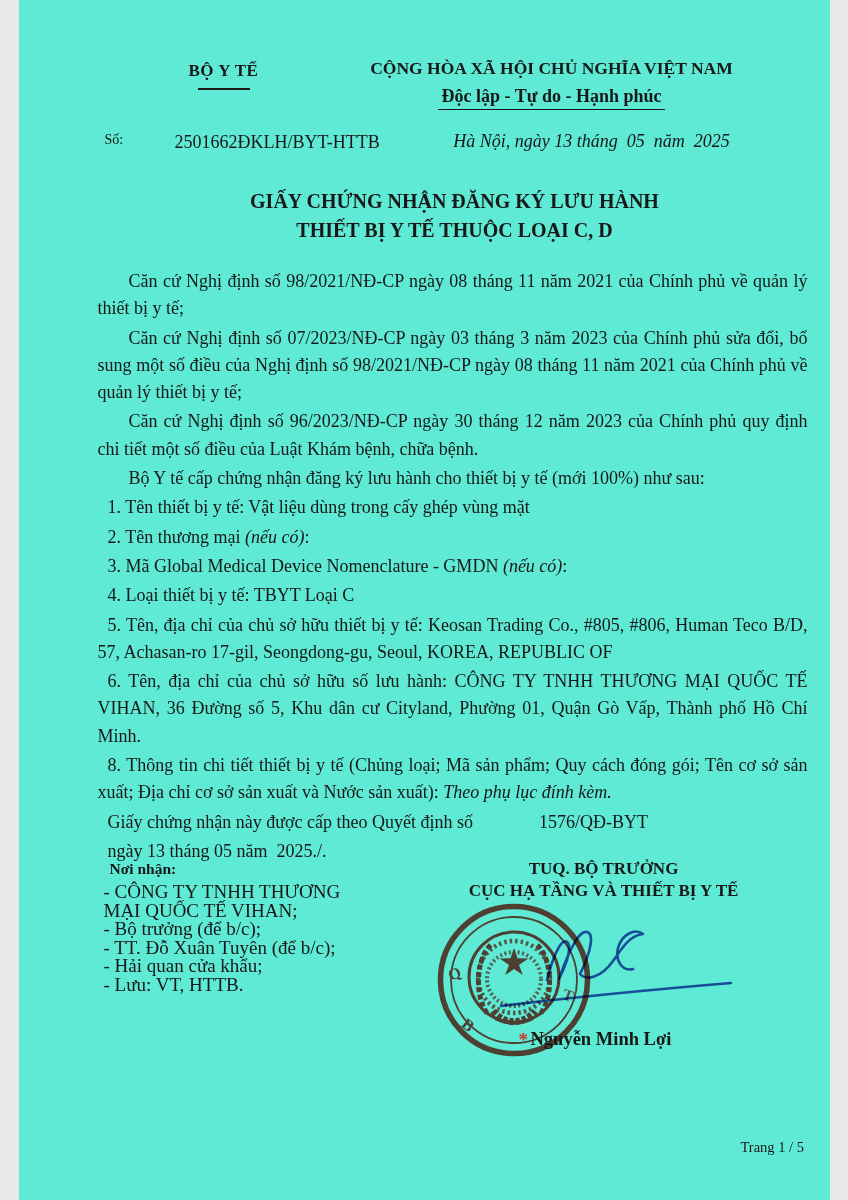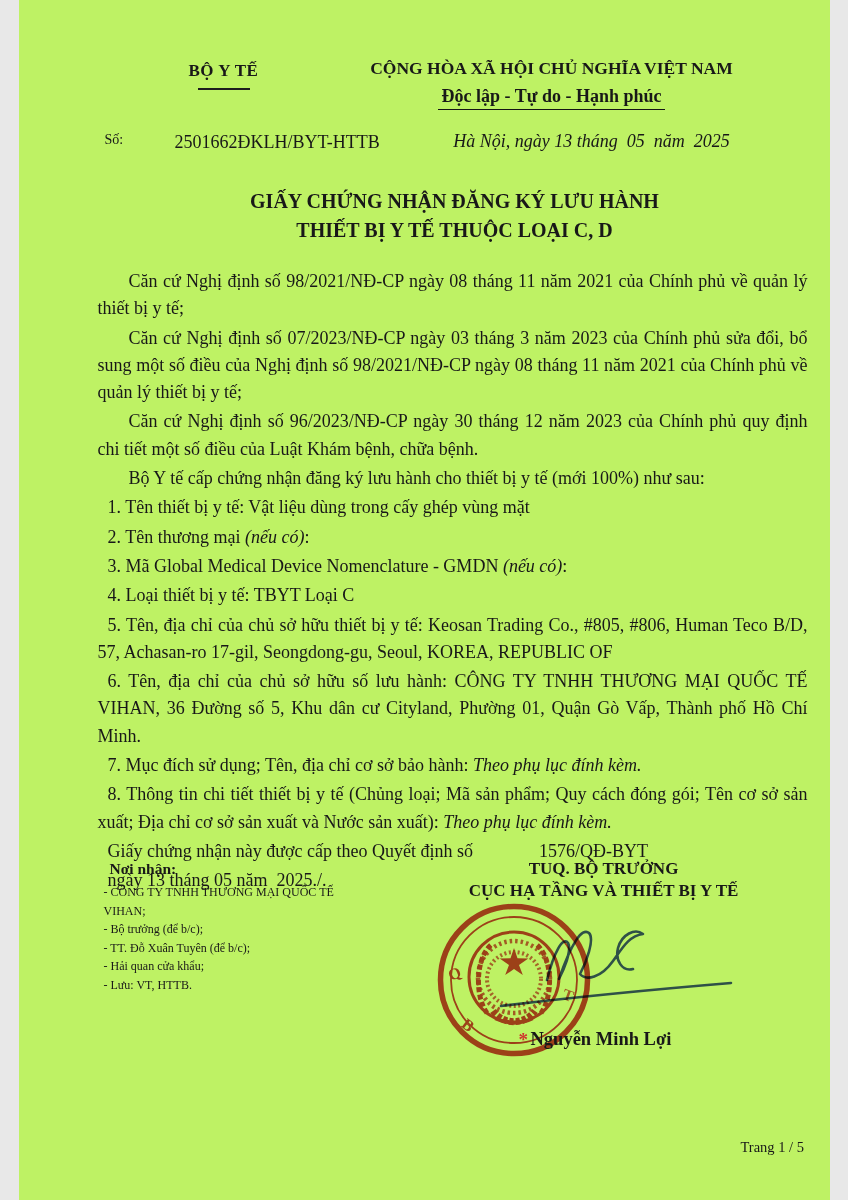--- a/index.html
+++ b/index.html
@@ -1,17 +1,17 @@
 <!DOCTYPE html>
 <html><head>
 <meta charset="utf-8">
 <style>
   html,body{margin:0;padding:0;background:#e8e8e8;}
   .page{
-    position:relative;width:779px;height:1200px;background:#bef264;
+    position:relative;width:779px;height:1200px;background:#5eead4;
     font-family:"Liberation Serif","DejaVu Serif",serif;color:#181818;
     overflow:hidden;margin:0 auto;padding-left:32px;
   }
   .pre{white-space:pre-wrap;}
   
   .hdr-left{position:absolute;left:85px;top:61px;width:240px;text-align:center;}
   .hdr-left .ministry{font-weight:bold;font-size:17px;letter-spacing:.5px;}
   .hdr-left .rule{width:52px;border-top:2px solid #1d1d1d;margin:7px auto 0;}
   .hdr-right{position:absolute;left:333px;top:58px;width:400px;text-align:center;}
   .hdr-right .national{font-weight:bold;font-size:17.5px;}
@@ -25,21 +25,21 @@
   .doc-title{position:absolute;left:36px;top:187px;width:800px;text-align:center;
     font-weight:bold;font-size:20px;line-height:28.5px;}
   
   .body{position:absolute;left:77px;top:266px;width:714px;font-size:18px;line-height:27.3px;}
   .body p{margin:2px;text-align:justify;}
   .body .para{text-indent:31px;}
   .body .item{text-indent:10px;}
   .body .gap{display:inline-block;width:66px;}
   
   .rec-label{position:absolute;left:91px;top:860px;font-weight:bold;font-size:15.5px;}
-  .recipients{position:absolute;left:85px;top:883px;width:243px;font-size:12px;line-height:18.6px;}
+  .recipients{position:absolute;left:85px;top:883px;width:243px;font-size:19px;line-height:18.6px;}
   .recipients div{margin:0;}
   
   .sig-block{position:absolute;left:420px;top:858px;width:330px;text-align:center;
     font-weight:bold;font-size:17px;line-height:21.5px;}
   .signer{position:absolute;left:512px;top:1029px;font-weight:bold;font-size:18.5px;}
   .sig-star{position:absolute;left:500px;top:1029px;font-weight:bold;font-size:19px;color:#cf352e;}
   
   .stamp{position:absolute;left:416px;top:901px;width:158px;height:158px;
     mix-blend-mode:multiply;opacity:.93;}
   .autograph{position:absolute;left:470px;top:895px;width:260px;height:120px;
@@ -75,21 +75,20 @@
     <p class="para">Căn cứ Nghị định số 98/2021/NĐ-CP ngày 08 tháng 11 năm 2021 của Chính phủ về quản lý thiết bị y tế;</p>
     <p class="para">Căn cứ Nghị định số 07/2023/NĐ-CP ngày 03 tháng 3 năm 2023 của Chính phủ sửa đổi, bổ sung một số điều của Nghị định số 98/2021/NĐ-CP ngày 08 tháng 11 năm 2021 của Chính phủ về quản lý thiết bị y tế;</p>
     <p class="para">Căn cứ Nghị định số 96/2023/NĐ-CP ngày 30 tháng 12 năm 2023 của Chính phủ quy định chi tiết một số điều của Luật Khám bệnh, chữa bệnh.</p>
     <p class="para">Bộ Y tế cấp chứng nhận đăng ký lưu hành cho thiết bị y tế (mới 100%) như sau:</p>
     <p class="item">1. Tên thiết bị y tế: Vật liệu dùng trong cấy ghép vùng mặt</p>
     <p class="item"><span>2. Tên thương mại </span><i>(nếu có)</i><span>:</span></p>
     <p class="item"><span>3. Mã Global Medical Device Nomenclature - GMDN </span><i>(nếu có)</i><span>:</span></p>
     <p class="item">4. Loại thiết bị y tế: TBYT Loại C</p>
     <p class="item">5. Tên, địa chỉ của chủ sở hữu thiết bị y tế: Keosan Trading Co., #805, #806, Human Teco B/D, 57, Achasan-ro 17-gil, Seongdong-gu, Seoul, KOREA, REPUBLIC OF</p>
     <p class="item">6. Tên, địa chỉ của chủ sở hữu số lưu hành: CÔNG TY TNHH THƯƠNG MẠI QUỐC TẾ VIHAN, 36 Đường số 5, Khu dân cư Cityland, Phường 01, Quận Gò Vấp, Thành phố Hồ Chí Minh.</p>
-    <p class="item"><span>7. Mục đích sử dụng; Tên, địa chỉ cơ sở bảo hành: </span><i>Theo phụ lục đính kèm.</i></p>
     <p class="item"><span>8. Thông tin chi tiết thiết bị y tế (Chủng loại; Mã sản phẩm; Quy cách đóng gói; Tên cơ sở sản xuất; Địa chỉ cơ sở sản xuất và Nước sản xuất): </span><i>Theo phụ lục đính kèm.</i></p>
     <p class="item"><span>Giấy chứng nhận này được cấp theo Quyết định số</span><span class="gap"></span><span>1576/QĐ-BYT</span></p>
     <p class="item pre">ngày 13 tháng 05 năm  2025./.</p>
   </div>
 
   <div class="rec-label">Nơi nhận:</div>
   <div class="recipients">
     <div>- CÔNG TY TNHH THƯƠNG MẠI QUỐC TẾ VIHAN;</div>
     <div>- Bộ trưởng (để b/c);</div>
     <div>- TT. Đỗ Xuân Tuyên (để b/c);</div>

